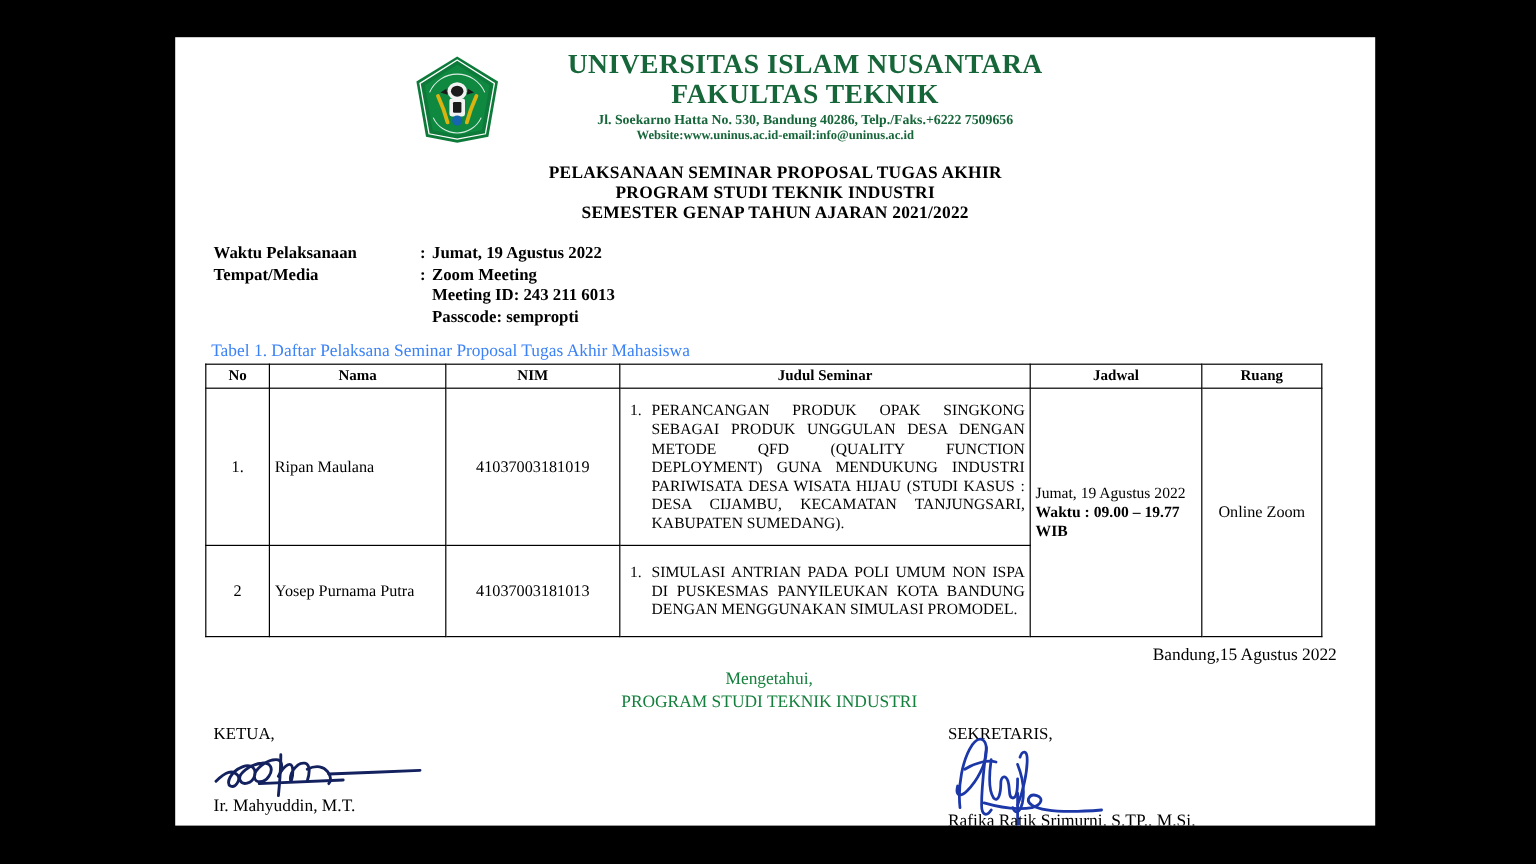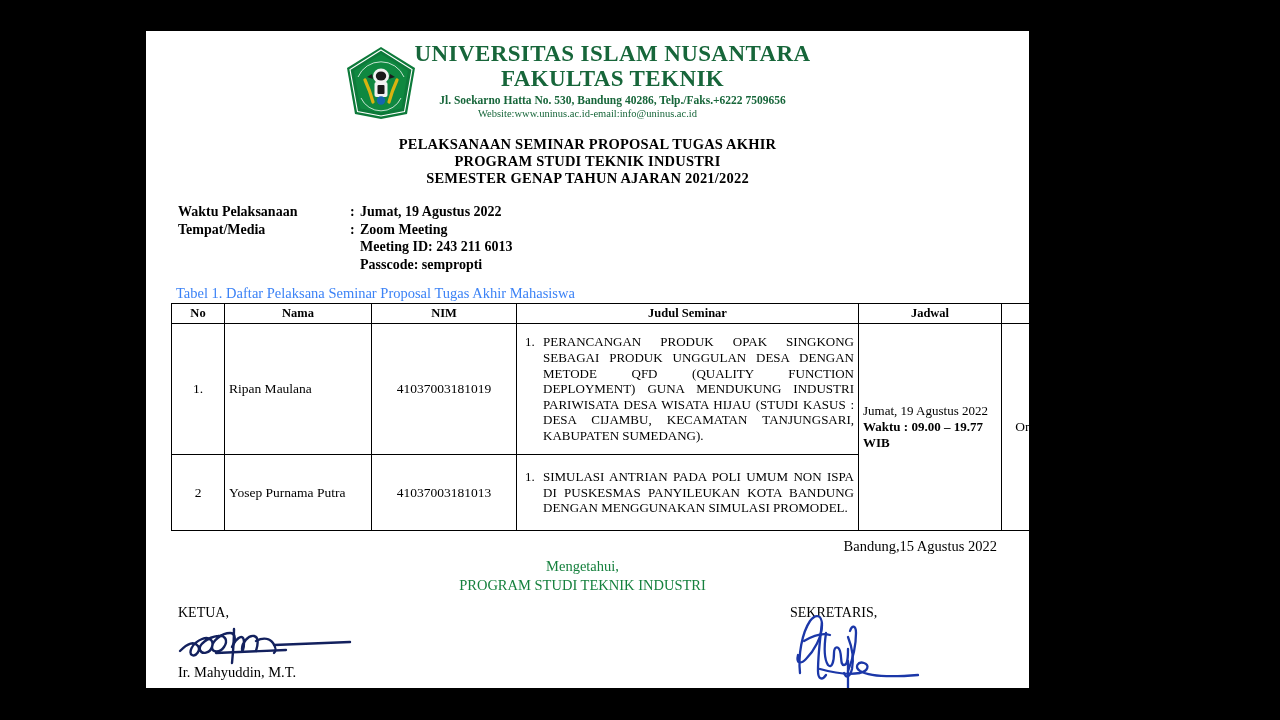--- a/index.html
+++ b/index.html
@@ -20,21 +20,21 @@
     width: 1280px;
     height: 720px;
     background: #000000;
   }
 
   
   #page {
     position: absolute;
     left: 146px;
     top: 31px;
-    width: 883px;
+    width: 1000px;
     height: 657px;
     background: #ffffff;
     overflow: hidden;
     box-sizing: border-box;
   }
 
   
   .letterhead {
     position: relative;
     padding-top: 10px;
@@ -73,21 +73,21 @@
     font-family: "Liberation Serif", serif;
     font-weight: bold;
     font-size: 11.5px;
     line-height: 14px;
     color: #17663A;
     margin: 2px 0 0 0;
     padding-left: 50px;
   }
   .website {
     font-family: "Liberation Serif", serif;
-    font-weight: normal;
+    font-weight: bold;
     font-size: 10.5px;
     line-height: 13px;
     color: #17663A;
     margin: 0;
   }
 
   
   .doc-title {
     text-align: center;
     margin-top: 16px;
@@ -401,18 +401,19 @@
               <path d="M14 34 C24 28 34 26 40 28"></path>
               <path d="M32 16 C30 32 28 50 28 64 C28 72 32 74 36 68"></path>
               <path d="M36 26 C34 40 34 52 38 58 C42 62 44 54 44 46 C44 40 48 38 50 44 C52 50 50 58 54 58 C58 58 58 48 58 42"></path>
               <path d="M58 30 C62 40 64 52 62 62 C60 70 56 72 54 66"></path>
               <path d="M60 24 C62 18 66 18 66 26 C66 38 62 54 58 64"></path>
               <path d="M30 62 C44 66 58 68 70 66 C78 64 80 58 74 56 C68 54 64 60 70 64 C80 70 104 70 128 68"></path>
               <path d="M58 54 C58 66 58 78 58 86"></path>
             </g>
           </svg>
         </div>
+        <div class="sign-name">Rafika Ratik Srimurni, S.TP., M.Si.</div>
       </div>
 
     </div>
 
   </div>
 </div>
 
 </body></html>

